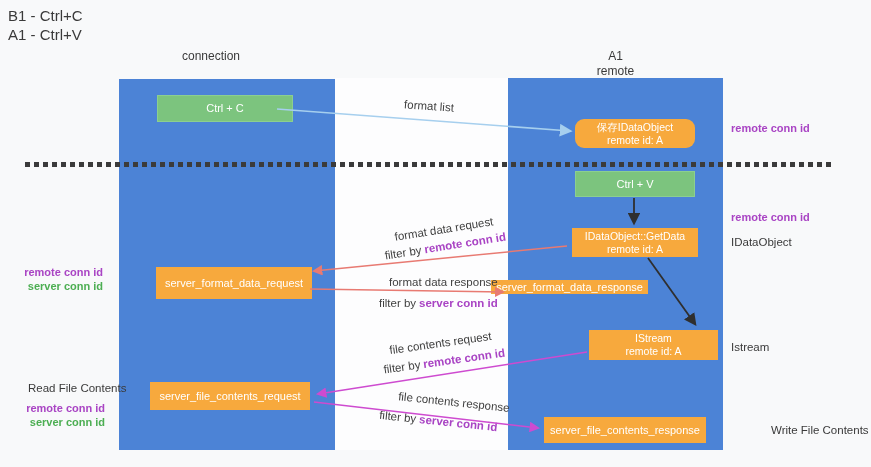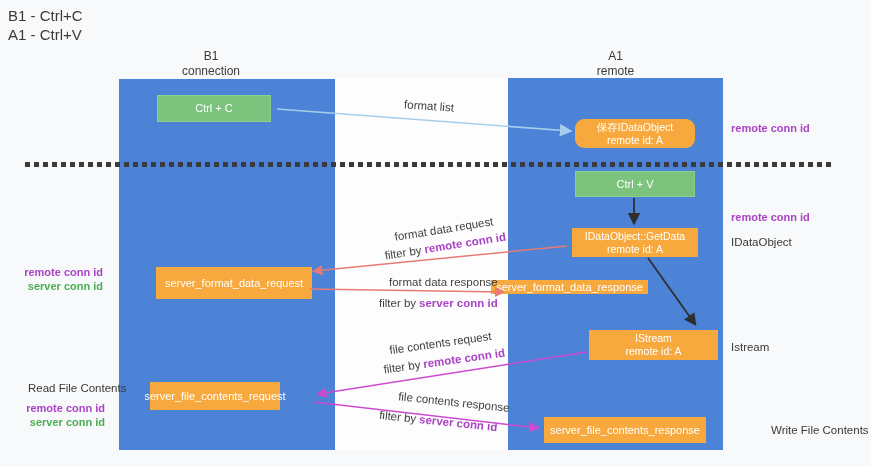--- a/index.html
+++ b/index.html
@@ -29,35 +29,34 @@
 <body>
 
 <div id="stage">
 
   <div class="title">
     <div>B1 - Ctrl+C</div>
     <div>A1 - Ctrl+V</div>
   </div>
 
   <div class="lane-header" style="left:103px;top:49px;width:216px;">
-    <div>B1</div>
     <div>connection</div>
   </div>
   <div class="lane-header" style="left:508px;top:49px;width:215px;">
     <div>A1</div>
     <div>remote</div>
   </div>
 
   <div class="gap" style="left:335px;top:78px;width:173px;height:372px;"></div>
   <div class="lane" style="left:119px;top:79px;width:216px;height:371px;"></div>
   <div class="lane" style="left:508px;top:78px;width:215px;height:372px;"></div>
 
   <div class="dashed"></div>
 
-  <div class="box green" style="left:157px;top:95px;width:114px;height:27px;">
+  <div class="box green" style="left:157px;top:95px;width:136px;height:27px;">
     <div>Ctrl + C</div>
   </div>
 
   <div class="box orange" style="left:575px;top:119px;width:120px;height:29px;border-radius:9px;">
     <div class="l2">保存IDataObject</div>
     <div class="l2">remote id: A</div>
   </div>
 
   <div class="box green" style="left:575px;top:171px;width:120px;height:26px;">
     <div>Ctrl + V</div>
@@ -74,21 +73,21 @@
 
   <div class="box orange" style="left:491px;top:280px;width:157px;height:14px;justify-content:flex-end;">
     <div>server_format_data_response</div>
   </div>
 
   <div class="box orange" style="left:589px;top:330px;width:129px;height:30px;">
     <div class="l2">IStream</div>
     <div class="l2">remote id: A</div>
   </div>
 
-  <div class="box orange" style="left:150px;top:382px;width:130px;height:28px;">
+  <div class="box orange" style="left:150px;top:382px;width:160px;height:28px;">
     <div>server_file_contents_request</div>
   </div>
 
   <div class="box orange" style="left:544px;top:417px;width:162px;height:26px;">
     <div>server_file_contents_response</div>
   </div>
 
   <div class="sl purple" style="left:731px;top:122px;">remote conn id</div>
   <div class="sl purple" style="left:731px;top:211px;">remote conn id</div>
   <div class="blacklbl" style="left:731px;top:236px;">IDataObject</div>

